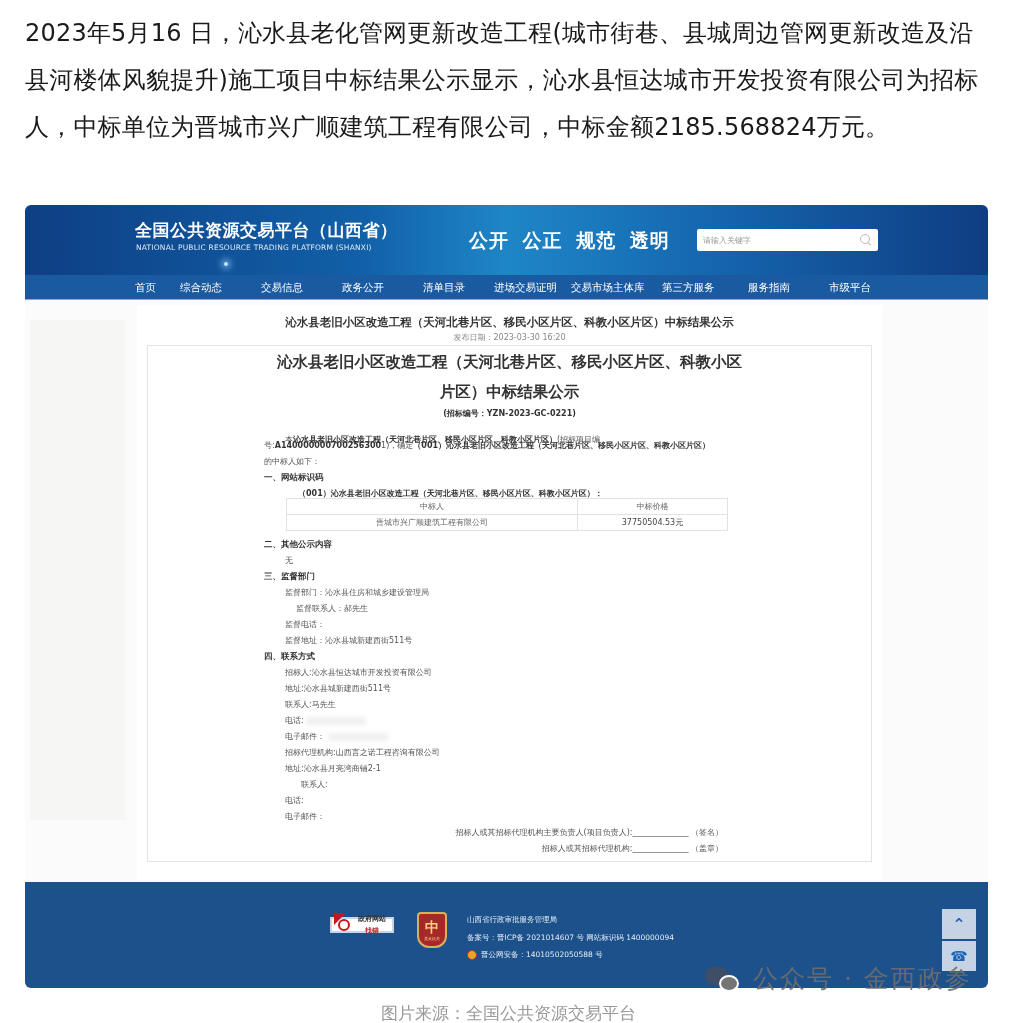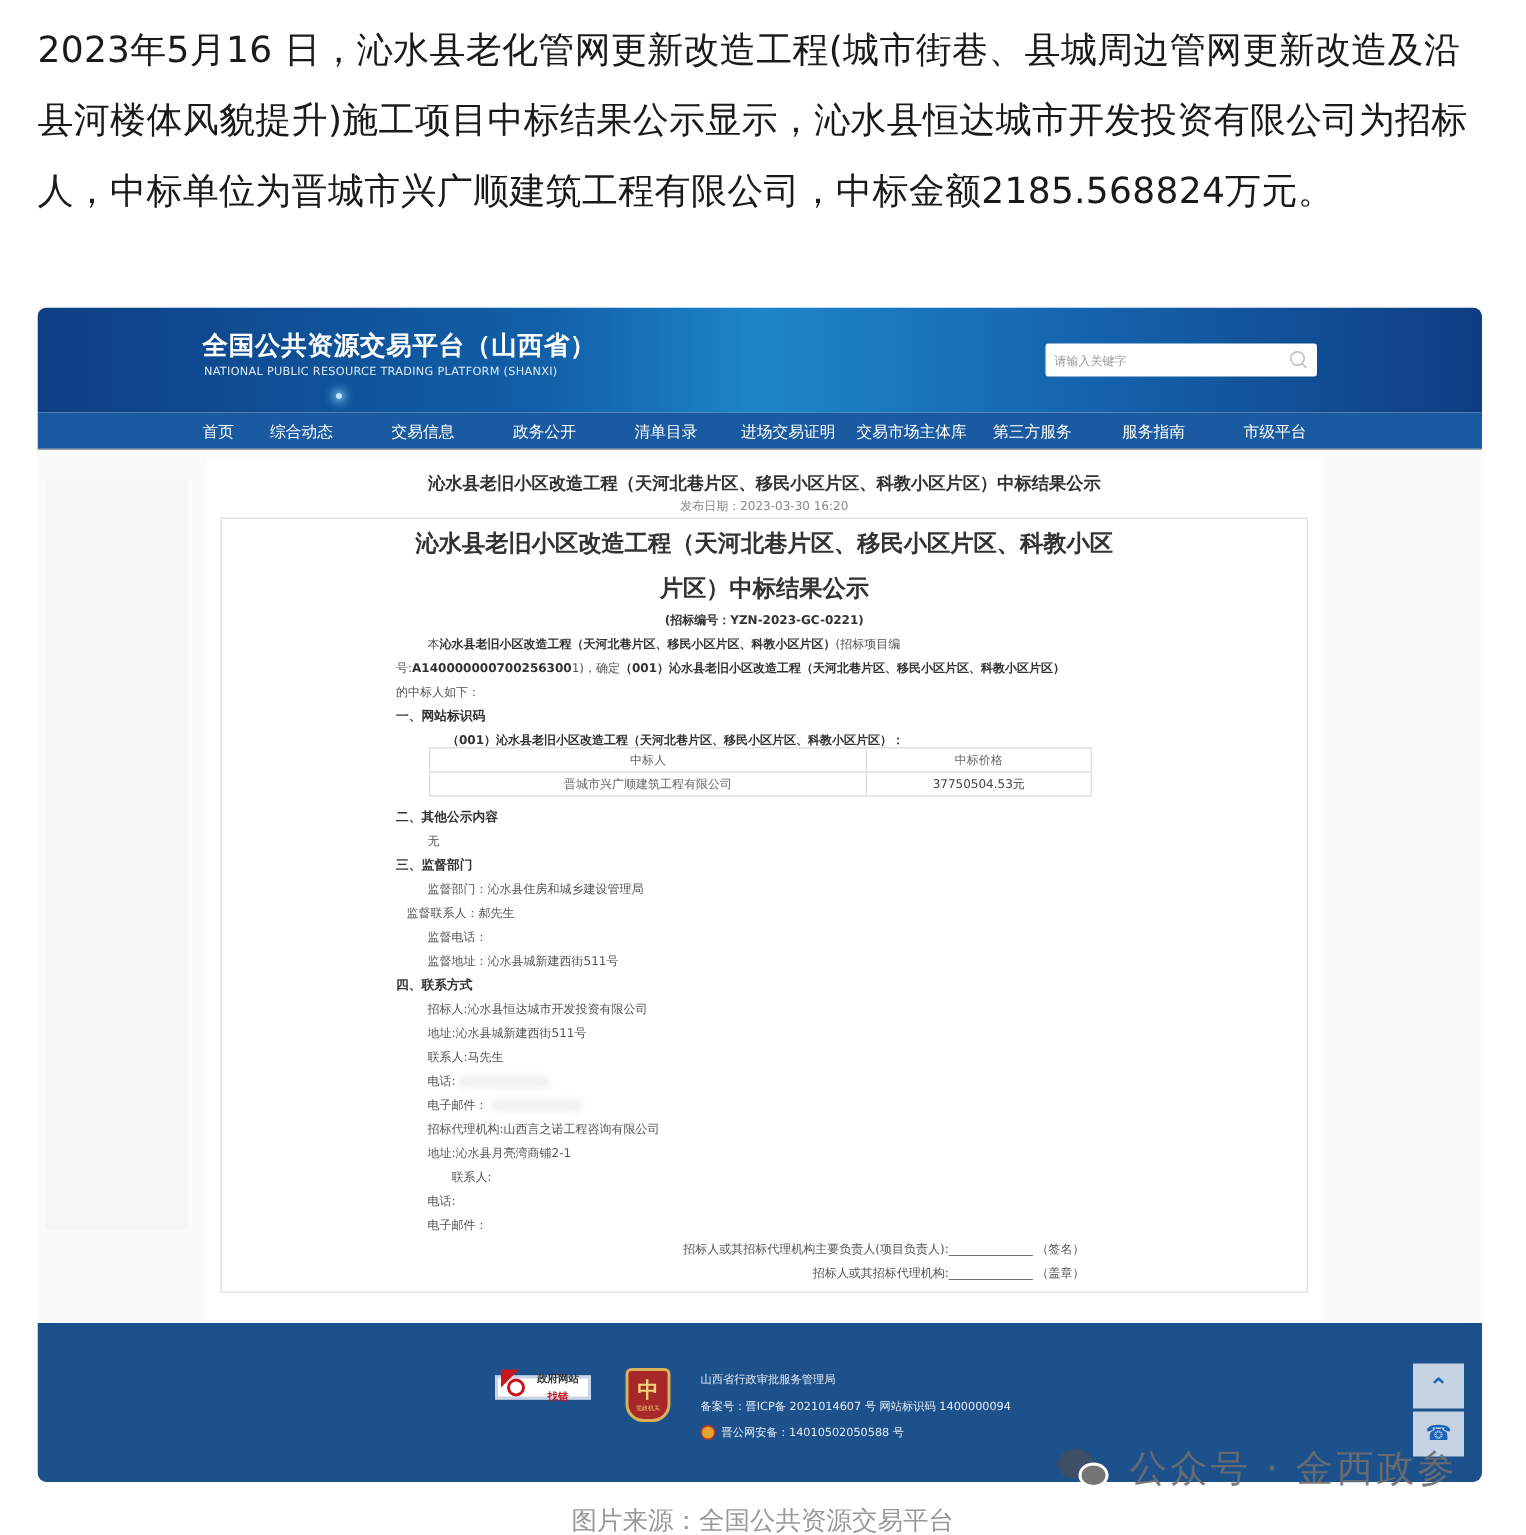--- a/index.html
+++ b/index.html
@@ -141,20 +141,21 @@
 </head>
 <body>
 
 <div class="intro">2023年5月16 日，沁水县老化管网更新改造工程(城市街巷、县城周边管网更新改造及沿县河楼体风貌提升)施工项目中标结果公示显示，沁水县恒达城市开发投资有限公司为招标人，中标单位为晋城市兴广顺建筑工程有限公司，中标金额2185.568824万元。</div>
 
 <div class="shot">
   <div class="hdr">
     <div class="hdr-title">全国公共资源交易平台（山西省）</div>
     <div class="hdr-sub">NATIONAL PUBLIC RESOURCE TRADING PLATFORM (SHANXI)</div>
     <div class="hdr-dot"></div>
+    <div class="slogan">公开 公正 规范 透明</div>
     <div class="search">
       <input class="search-input" placeholder="请输入关键字" style="">
       <span class="search-icon"></span>
     </div>
   </div>
 
   <div class="nav">
     <span class="nav-item" style="left:110px">首页</span>
     <span class="nav-item" style="left:155px">综合动态</span>
     <span class="nav-item" style="left:236px">交易信息</span>
@@ -171,21 +172,21 @@
     <div class="side-ghost"></div>
     <div class="doc">
       <div class="doc-top-title">沁水县老旧小区改造工程（天河北巷片区、移民小区片区、科教小区片区）中标结果公示</div>
       <div class="doc-date">发布日期：2023-03-30 16:20</div>
 
       <div class="inner">
         <div class="big-title" style="top:36px">片区）中标结果公示</div>
         <div class="big-title" style="top:6px">沁水县老旧小区改造工程（天河北巷片区、移民小区片区、科教小区</div>
         <div class="p b" style="left:0;width:100%;text-align:center;top:62px;">(招标编号：YZN-2023-GC-0221)</div>
 
-        <div class="p" style="left:137px;top:78px;">
+        <div class="p" style="left:137px;top:88px;">
           <span>本</span><span class="b">沁水县老旧小区改造工程（天河北巷片区、移民小区片区、科教小区片区）</span><span>(招标项目编</span>
         </div>
         <div class="p" style="left:116px;top:94px;">
           <span>号:</span><span class="b">A140000000700256300</span><span>1)，确定</span><span class="b">（001）沁水县老旧小区改造工程（天河北巷片区、移民小区片区、科教小区片区）</span>
         </div>
         <div class="p" style="left:116px;top:110px;">的中标人如下：</div>
 
         <div class="h" style="left:116px;top:126px;">一、网站标识码</div>
         <div class="p b" style="left:150px;top:142px;">（001）沁水县老旧小区改造工程（天河北巷片区、移民小区片区、科教小区片区）：</div>
 
@@ -200,21 +201,21 @@
             <td class="price">37750504.53元</td>
           </tr>
         </tbody>
           </table>
 
         <div class="h" style="left:116px;top:193px;">二、其他公示内容</div>
         <div class="p" style="left:137px;top:209px;">无</div>
 
         <div class="h" style="left:116px;top:225px;">三、监督部门</div>
         <div class="p" style="left:137px;top:241px;">监督部门：沁水县住房和城乡建设管理局</div>
-        <div class="p" style="left:123px;top:257px;">监督联系人：郝先生</div>
+        <div class="p" style="left:148px;top:257px;">监督联系人：郝先生</div>
         <div class="p" style="left:137px;top:273px;">监督电话：</div>
         <div class="p" style="left:137px;top:289px;">监督地址：沁水县城新建西街511号</div>
 
         <div class="h" style="left:116px;top:305px;">四、联系方式</div>
         <div class="p" style="left:137px;top:321px;">招标人:沁水县恒达城市开发投资有限公司</div>
         <div class="p" style="left:137px;top:337px;">地址:沁水县城新建西街511号</div>
         <div class="p" style="left:137px;top:353px;">联系人:马先生</div>
         <div class="p" style="left:137px;top:369px;"><span>电话:</span> <span class="blur"></span></div>
         <div class="p" style="left:137px;top:385px;"><span>电子邮件：</span> <span class="blur"></span></div>
         <div class="p" style="left:137px;top:401px;">招标代理机构:山西言之诺工程咨询有限公司</div>

